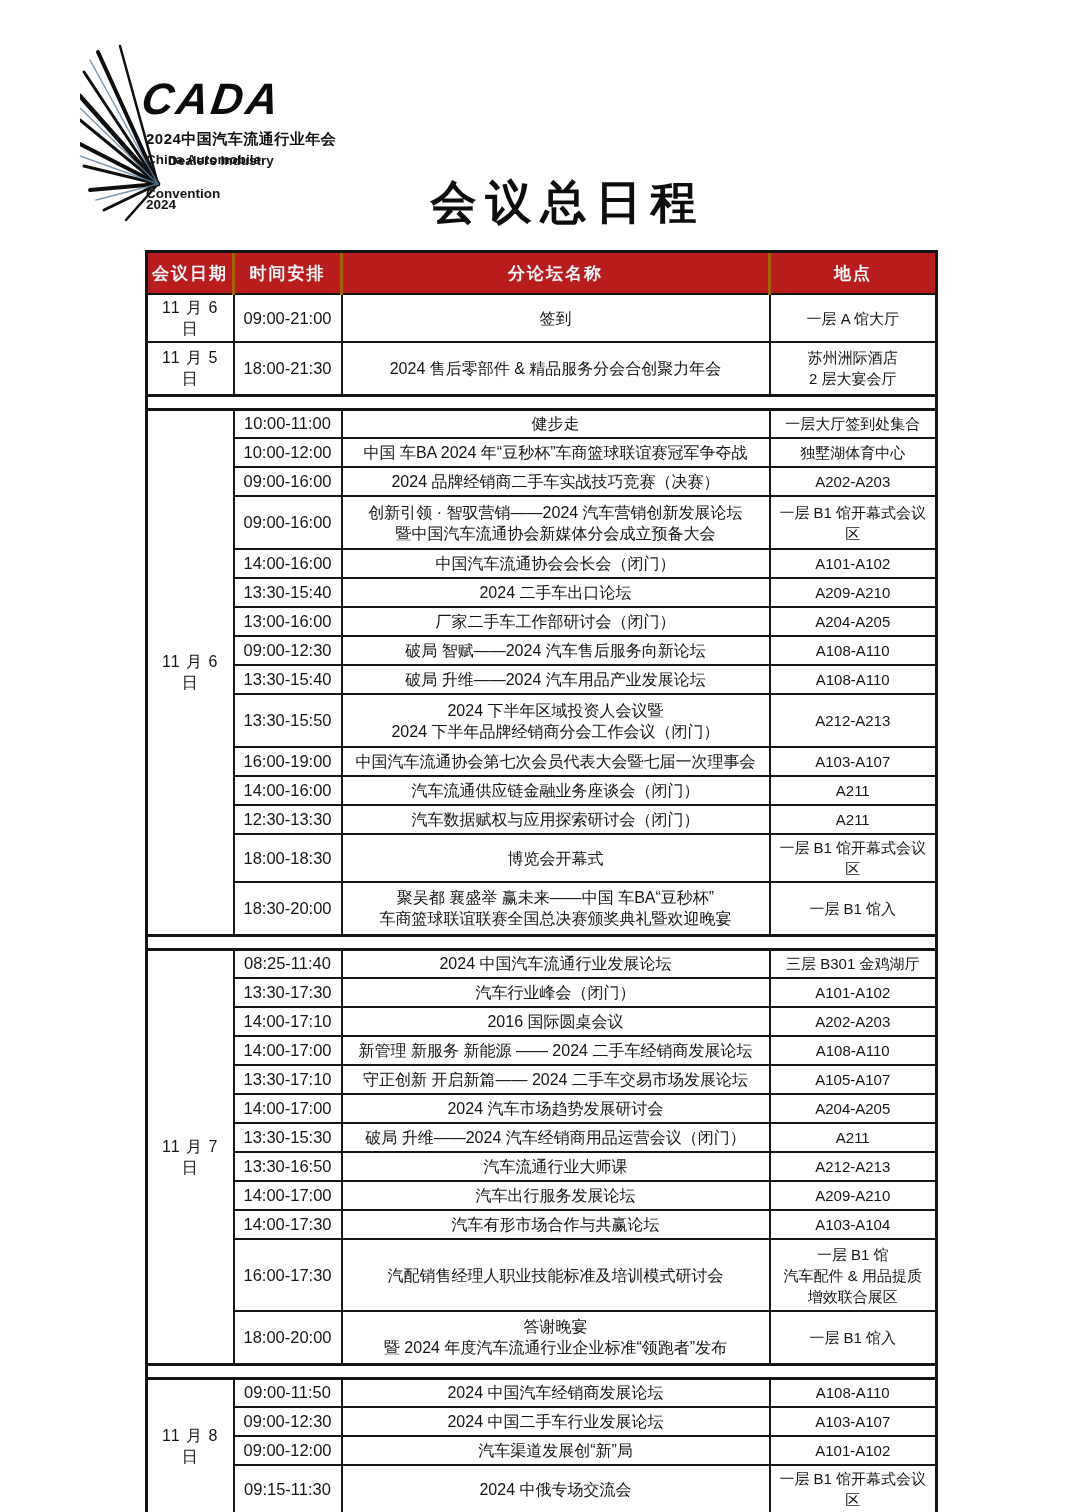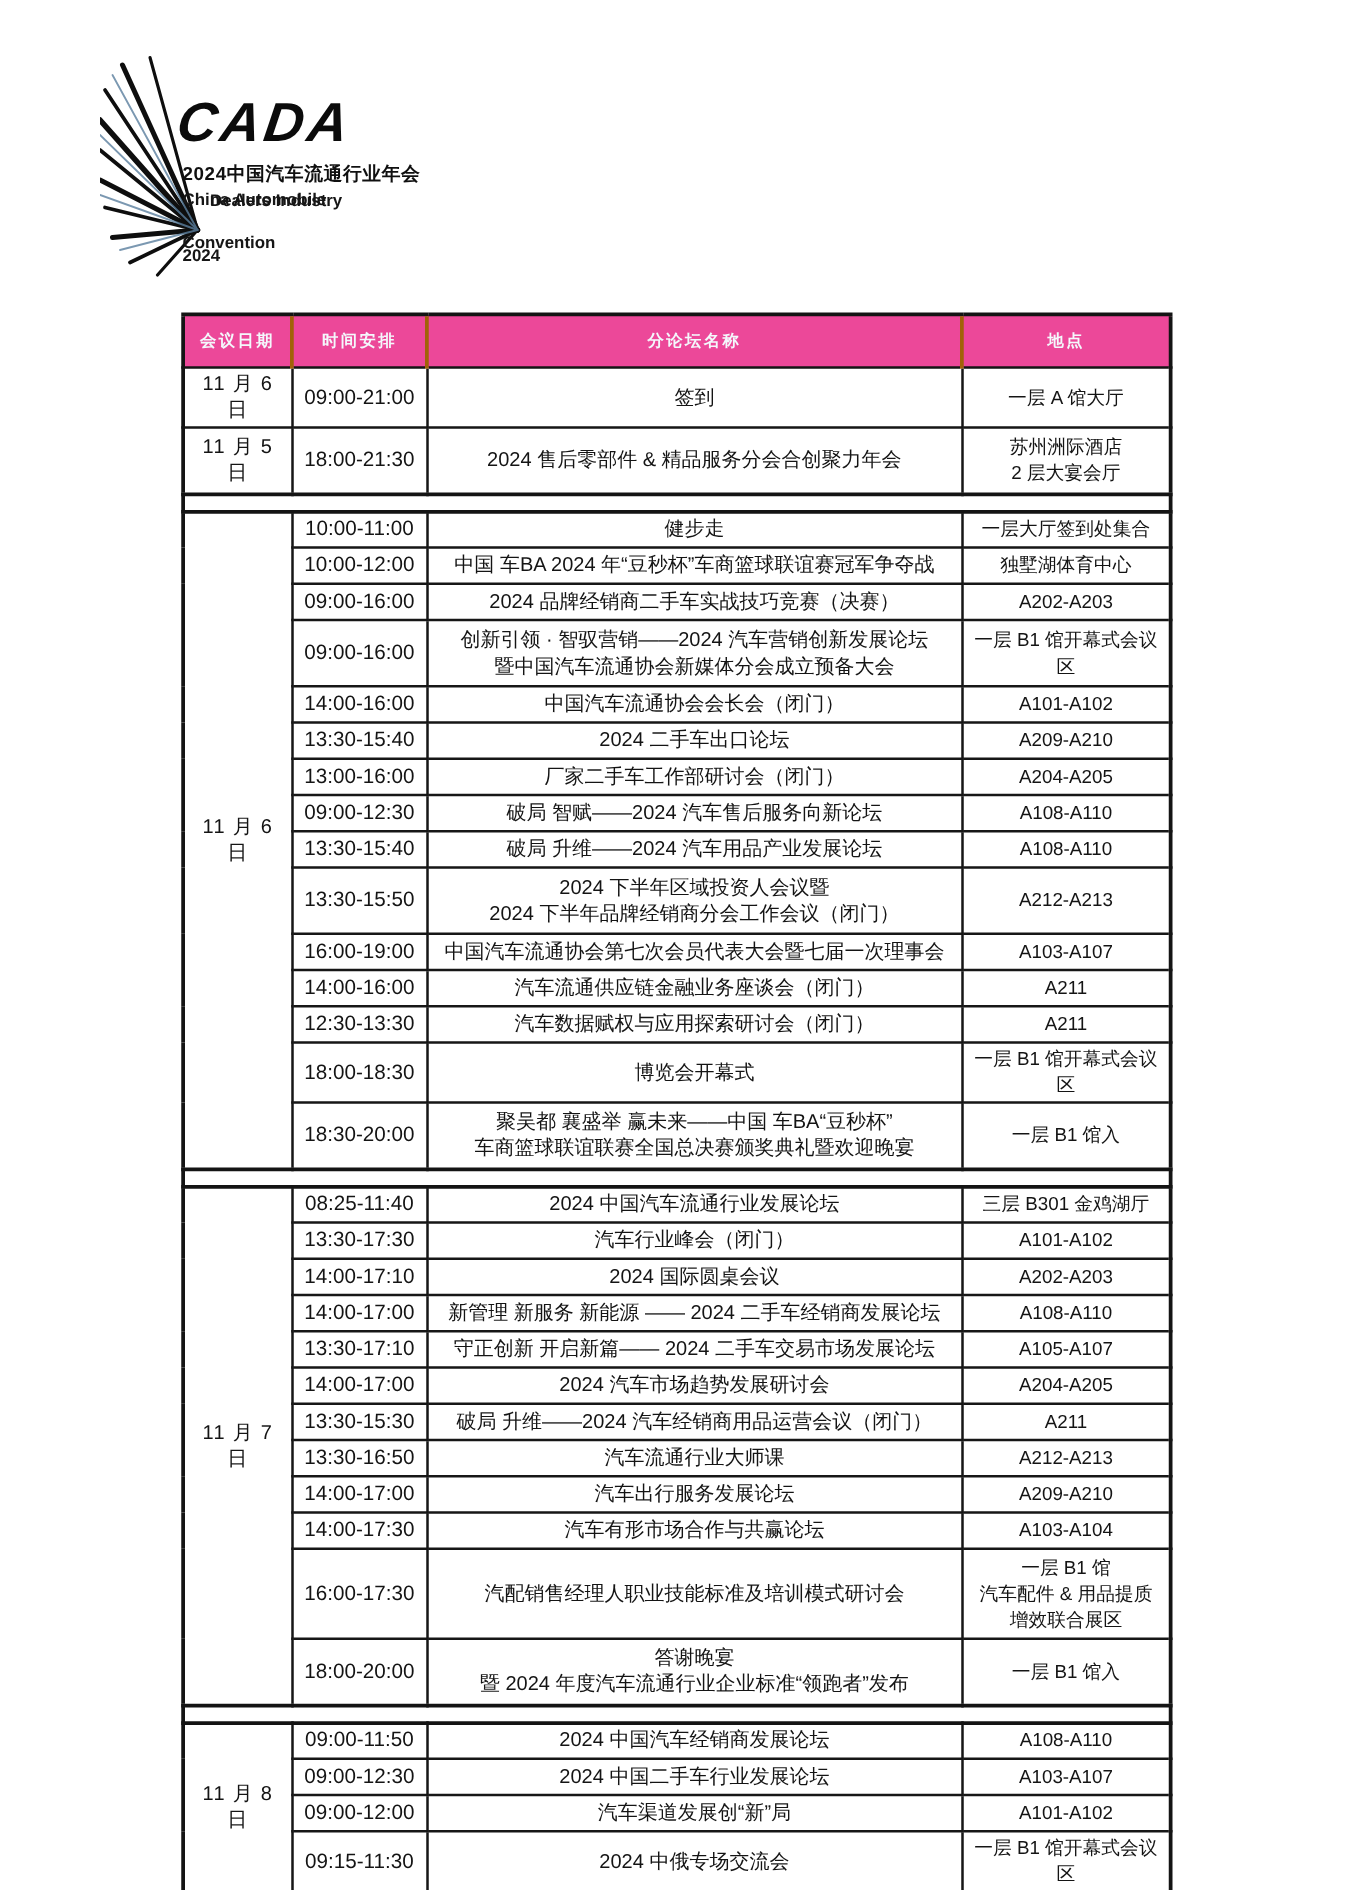--- a/index.html
+++ b/index.html
@@ -35,22 +35,22 @@
     position:absolute;left:145px;top:250px;width:790px;
     border-collapse:collapse;table-layout:fixed;
     border:3px solid #141414;
   }
   col.c-date{width:87px;}
   col.c-time{width:108px;}
   col.c-name{width:428px;}
   col.c-loc{width:167px;}
 
   th{
-    background:#ec4899;color:#f4f8fc;
-    font-size:13px;font-weight:bold;letter-spacing:2px;
+    background:#b91c1c;color:#f4f8fc;
+    font-size:17px;font-weight:bold;letter-spacing:2px;
     height:36px;padding:2px 0;
     border-top:3px solid #141414;border-bottom:2px solid #141414;
   }
   th + th{border-left:3px solid #a16207;}
 
   td{
     border:2px solid #161616;
     text-align:center;vertical-align:middle;
     padding:2px 4px;line-height:21px;
     font-size:16px;color:#141414;
@@ -94,20 +94,21 @@
       </g>
     </svg>
     <div class="brand">CADA</div>
     <div class="logo-cn">2024中国汽车流通行业年会</div>
     <div class="logo-en en1">China Automobile</div>
     <div class="logo-en en2">Dealers Industry</div>
     <div class="logo-en en3">Convention</div>
     <div class="logo-en en4">2024</div>
   </div>
 
+  <h1 class="title">会议总日程</h1>
 
   <table class="schedule">
     <colgroup>
       <col class="c-date">
         <col class="c-time">
         <col class="c-name">
         <col class="c-loc">
     </colgroup>
     <thead>
       <tr>
@@ -347,21 +348,21 @@
           </td>
           <td class="loc-cell">
             <div>A101-A102</div>
           </td>
         </tr>
         <tr class="r1">
           <td class="time-cell">
             <div>14:00-17:10</div>
           </td>
           <td class="name-cell">
-            <div>2024 国际圆桌会议</div>
+            <div>2016 国际圆桌会议</div>
           </td>
           <td class="loc-cell">
             <div>A202-A203</div>
           </td>
         </tr>
         <tr class="r1">
           <td class="time-cell">
             <div>14:00-17:00</div>
           </td>
           <td class="name-cell">

